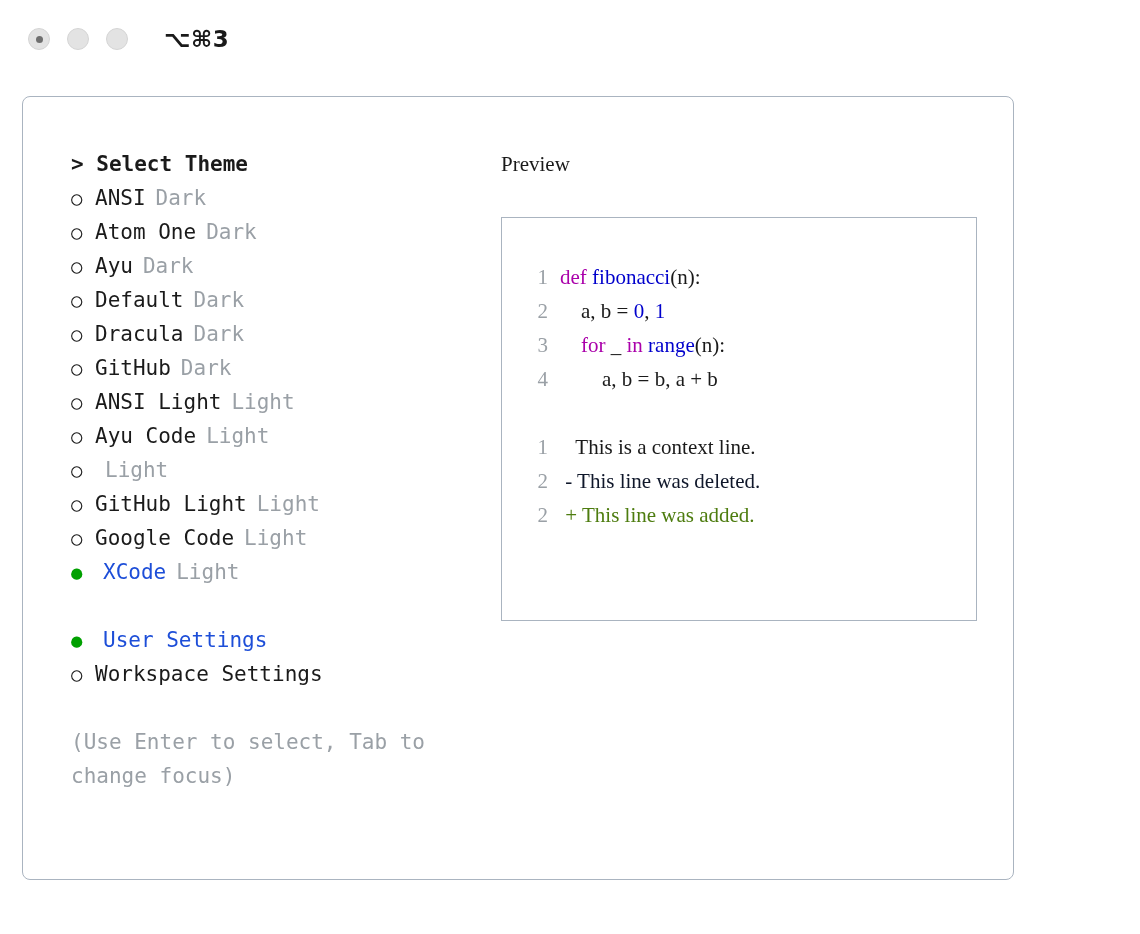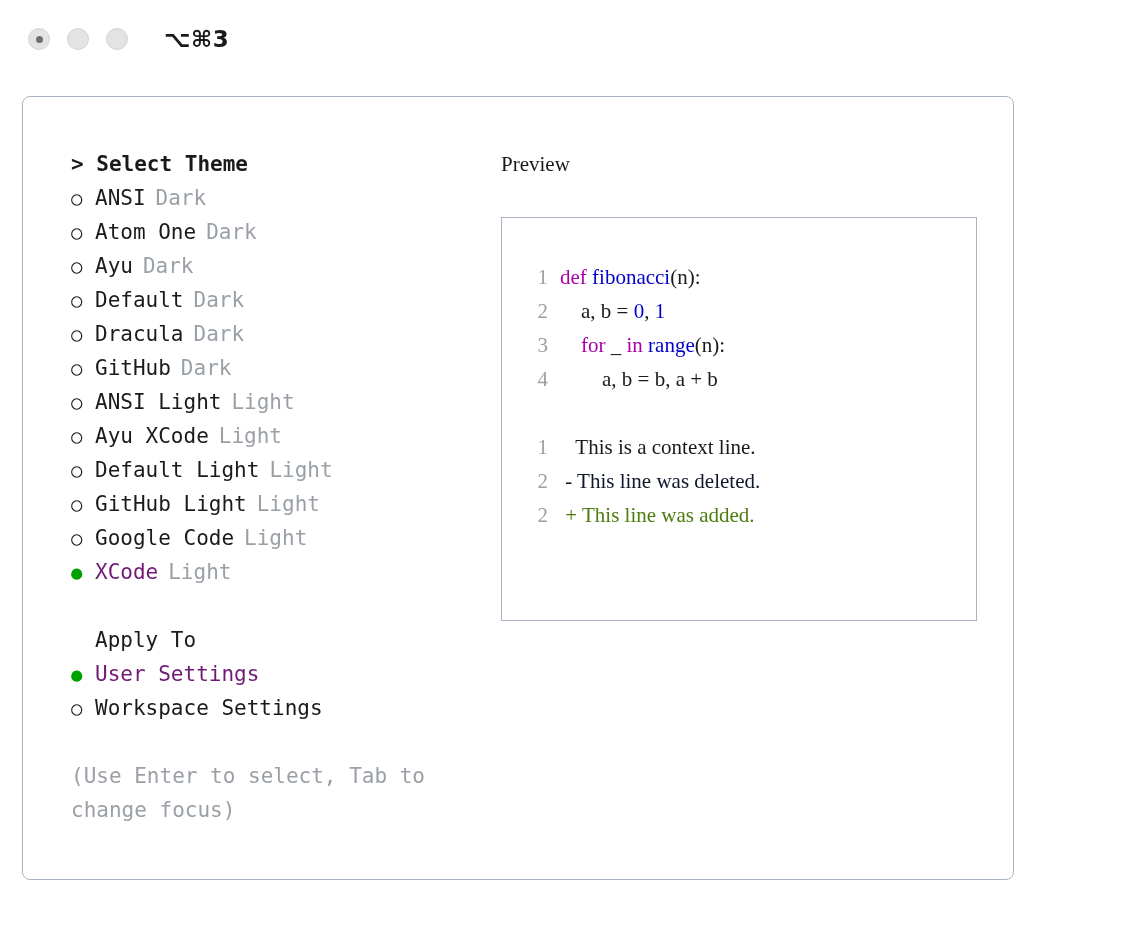--- a/index.html
+++ b/index.html
@@ -99,21 +99,21 @@
   }
   .marker {
     width: 24px;
     flex: 0 0 24px;
     font-size: 19px;
   }
   .marker.sel {
     color: #00a000;
   }
   .opt .label { color: #1a1a1a; }
-  .opt.selected .label { color: #701a75; }
+  .opt.selected .label { color: #1d4ed8; margin-left: 8px; }
   .opt .variant {
     color: #9aa0a6;
     margin-left: 10px;
   }
   .spacer { height: 34px; }
   .applyto {
     font-size: 21px;
     line-height: 34px;
     padding-left: 24px;
     white-space: pre;
@@ -180,30 +180,29 @@
     <div class="col-left">
       <div class="heading">&gt; Select Theme</div>
       <div id="theme-list">
           <div class="opt"><span class="marker">○</span><span class="label">ANSI</span><span class="variant">Dark</span></div>
           <div class="opt"><span class="marker">○</span><span class="label">Atom One</span><span class="variant">Dark</span></div>
           <div class="opt"><span class="marker">○</span><span class="label">Ayu</span><span class="variant">Dark</span></div>
           <div class="opt"><span class="marker">○</span><span class="label">Default</span><span class="variant">Dark</span></div>
           <div class="opt"><span class="marker">○</span><span class="label">Dracula</span><span class="variant">Dark</span></div>
           <div class="opt"><span class="marker">○</span><span class="label">GitHub</span><span class="variant">Dark</span></div>
           <div class="opt"><span class="marker">○</span><span class="label">ANSI Light</span><span class="variant">Light</span></div>
-          <div class="opt"><span class="marker">○</span><span class="label">Ayu XCode</span><span class="variant">Light</span></div>
-          <div class="opt"><span class="marker">○</span><span class="label">Default Light</span><span class="variant">Light</span></div>
+          <div class="opt"><span class="marker">○</span><span class="label">Ayu Code</span><span class="variant">Light</span></div>
+          <div class="opt"><span class="marker">○</span><span class="variant">Light</span></div>
           <div class="opt"><span class="marker">○</span><span class="label">GitHub Light</span><span class="variant">Light</span></div>
           <div class="opt"><span class="marker">○</span><span class="label">Google Code</span><span class="variant">Light</span></div>
           <div class="opt selected"><span class="marker sel">●</span><span class="label">XCode</span><span class="variant">Light</span></div>
         </div>
 
       <div class="spacer"></div>
 
-      <div class="applyto">Apply To</div>
       <div id="apply-list">
           <div class="opt selected"><span class="marker sel">●</span><span class="label">User Settings</span></div>
           <div class="opt"><span class="marker">○</span><span class="label">Workspace Settings</span></div>
         </div>
 
       <div class="hint">(Use Enter to select, Tab to change focus)</div>
     </div>
 
     <div class="col-right">
       <div class="preview-title">Preview</div>

